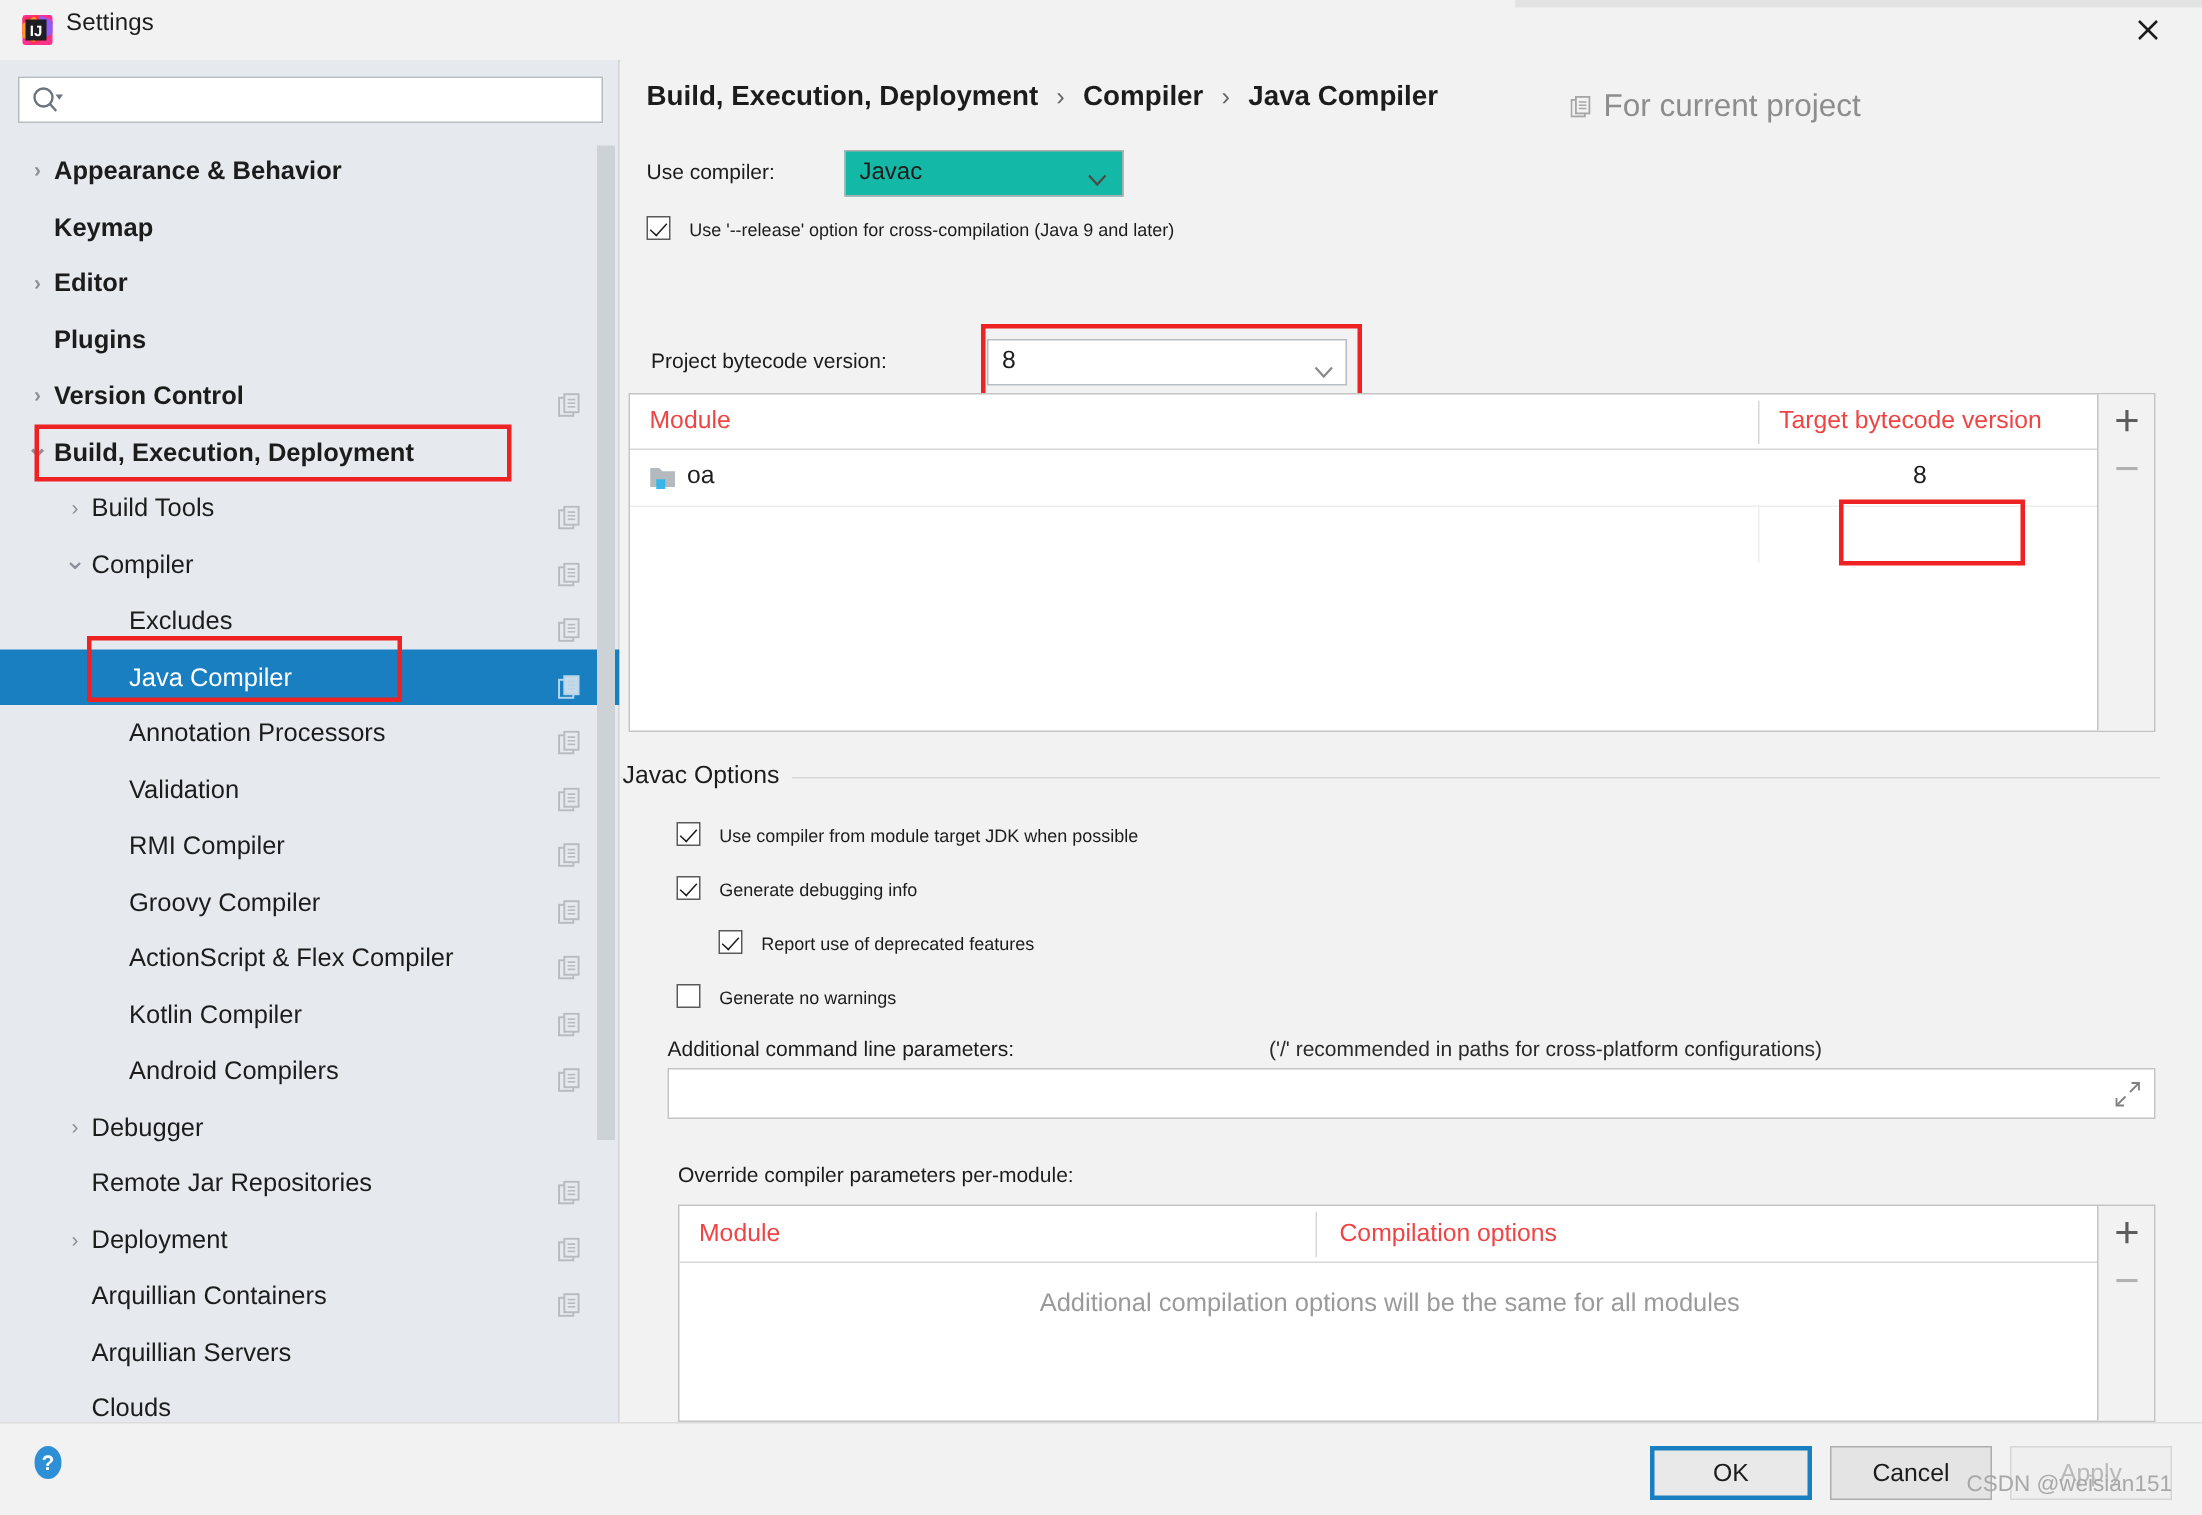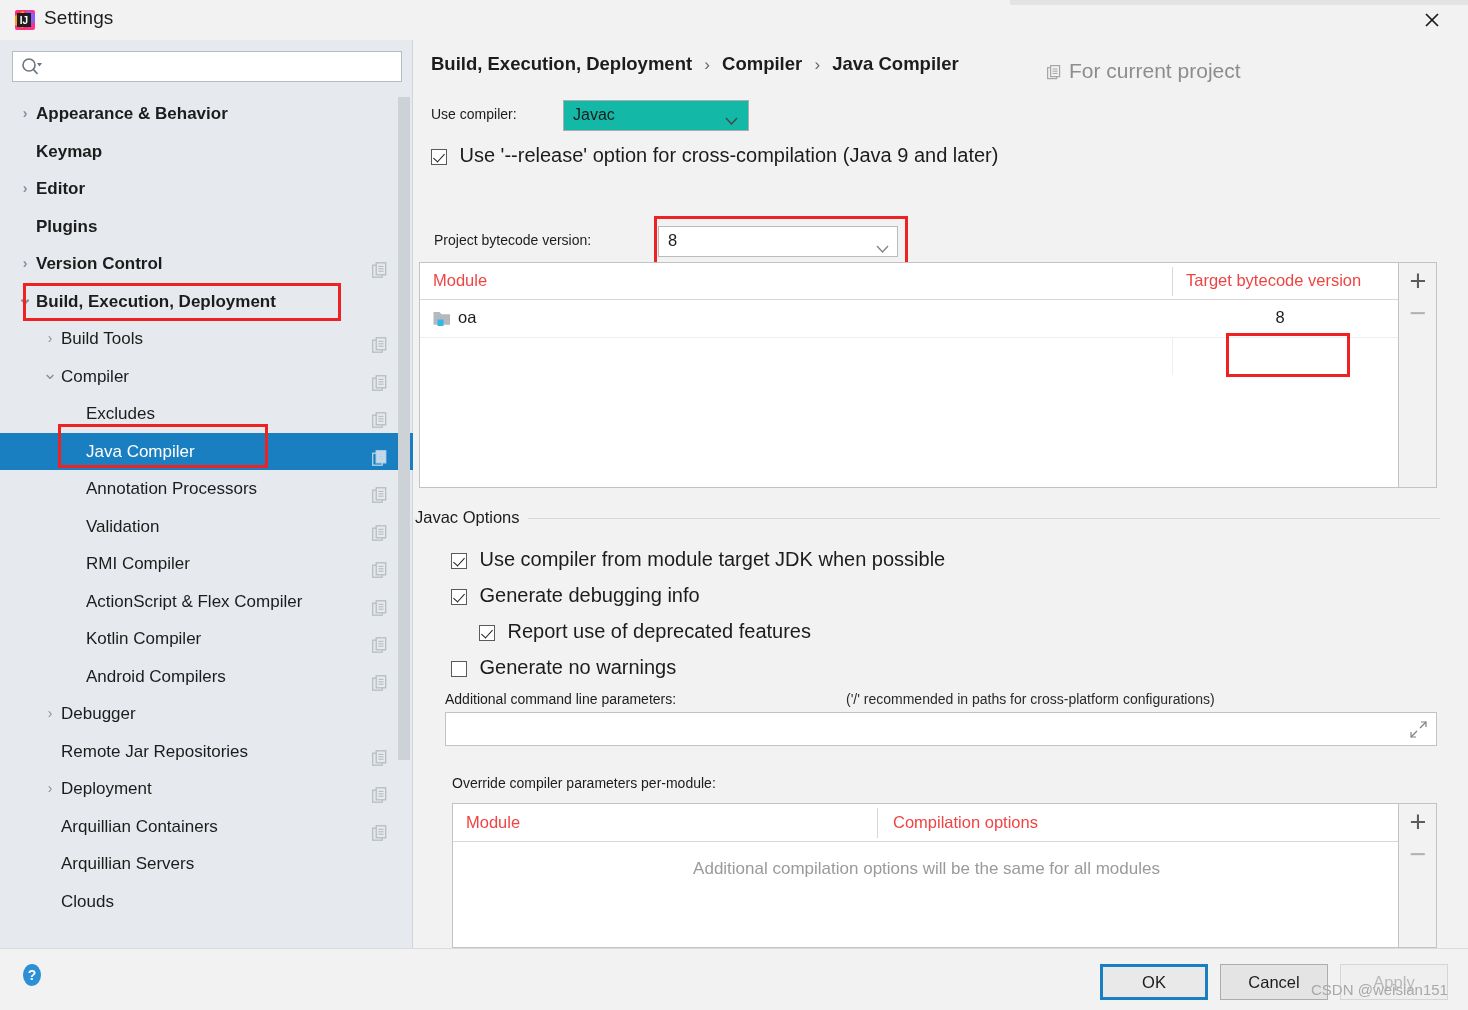--- a/index.html
+++ b/index.html
@@ -33,21 +33,21 @@
     background: #e3e3e3;
   }
   .tb-icon {
     position: absolute;
     left: 14px; top: 9px;
     width: 22px; height: 22px;
   }
   .tb-title {
     position: absolute;
     left: 44px; top: 7px;
-    font-size: 19px;
+    font-size: 16px;
     color: #1c1c1c;
     letter-spacing: .1px;
   }
   .tb-close {
     position: absolute;
     right: 22px; top: 6px;
     width: 28px; height: 28px;
     cursor: pointer;
     color: #1c1c1c;
   }
@@ -203,21 +203,21 @@
   .cbox.checked::after {
     content: "";
     position: absolute;
     left: 4px; top: 1px;
     width: 5px; height: 10px;
     border: solid #1c1c1c;
     border-width: 0 1.8px 1.8px 0;
     transform: rotate(42deg);
   }
   .cb-text {
-    font-size: 20px;
+    font-size: 12px;
     margin-left: 8px;
     vertical-align: 0px;
   }
 
   
   #bytecode-field {
     position: absolute;
     left: 244px; top: 186px;
     width: 240px; height: 31px;
     background: #ffffff;
@@ -542,20 +542,30 @@
           <span class="copy-icon"><svg width="16" height="17" viewBox="0 0 16 17">
               <rect x="0.7" y="3.2" width="9.5" height="12" fill="none" stroke="#b0b5ba" stroke-width="1.3"></rect>
               <rect x="4.2" y="0.8" width="9.5" height="12" fill="#e6eaee" stroke="#b0b5ba" stroke-width="1.3"></rect>
               <line x1="6.4" y1="4.4" x2="11.5" y2="4.4" stroke="#b0b5ba" stroke-width="1.1"></line>
               <line x1="6.4" y1="6.8" x2="11.5" y2="6.8" stroke="#b0b5ba" stroke-width="1.1"></line>
               <line x1="6.4" y1="9.2" x2="11.5" y2="9.2" stroke="#b0b5ba" stroke-width="1.1"></line>
             </svg></span>
         </div>
         <div class="tree-item">
           <span class="tree-label" style="left: 86px;">RMI Compiler</span>
+          <span class="copy-icon"><svg width="16" height="17" viewBox="0 0 16 17">
+              <rect x="0.7" y="3.2" width="9.5" height="12" fill="none" stroke="#b0b5ba" stroke-width="1.3"></rect>
+              <rect x="4.2" y="0.8" width="9.5" height="12" fill="#e6eaee" stroke="#b0b5ba" stroke-width="1.3"></rect>
+              <line x1="6.4" y1="4.4" x2="11.5" y2="4.4" stroke="#b0b5ba" stroke-width="1.1"></line>
+              <line x1="6.4" y1="6.8" x2="11.5" y2="6.8" stroke="#b0b5ba" stroke-width="1.1"></line>
+              <line x1="6.4" y1="9.2" x2="11.5" y2="9.2" stroke="#b0b5ba" stroke-width="1.1"></line>
+            </svg></span>
+        </div>
+        <div class="tree-item">
+          <span class="tree-label" style="left: 86px;">Groovy Compiler</span>
           <span class="copy-icon"><svg width="16" height="17" viewBox="0 0 16 17">
               <rect x="0.7" y="3.2" width="9.5" height="12" fill="none" stroke="#b0b5ba" stroke-width="1.3"></rect>
               <rect x="4.2" y="0.8" width="9.5" height="12" fill="#e6eaee" stroke="#b0b5ba" stroke-width="1.3"></rect>
               <line x1="6.4" y1="4.4" x2="11.5" y2="4.4" stroke="#b0b5ba" stroke-width="1.1"></line>
               <line x1="6.4" y1="6.8" x2="11.5" y2="6.8" stroke="#b0b5ba" stroke-width="1.1"></line>
               <line x1="6.4" y1="9.2" x2="11.5" y2="9.2" stroke="#b0b5ba" stroke-width="1.1"></line>
             </svg></span>
         </div>
         <div class="tree-item">
           <span class="tree-label" style="left: 86px;">ActionScript &amp; Flex Compiler</span>

